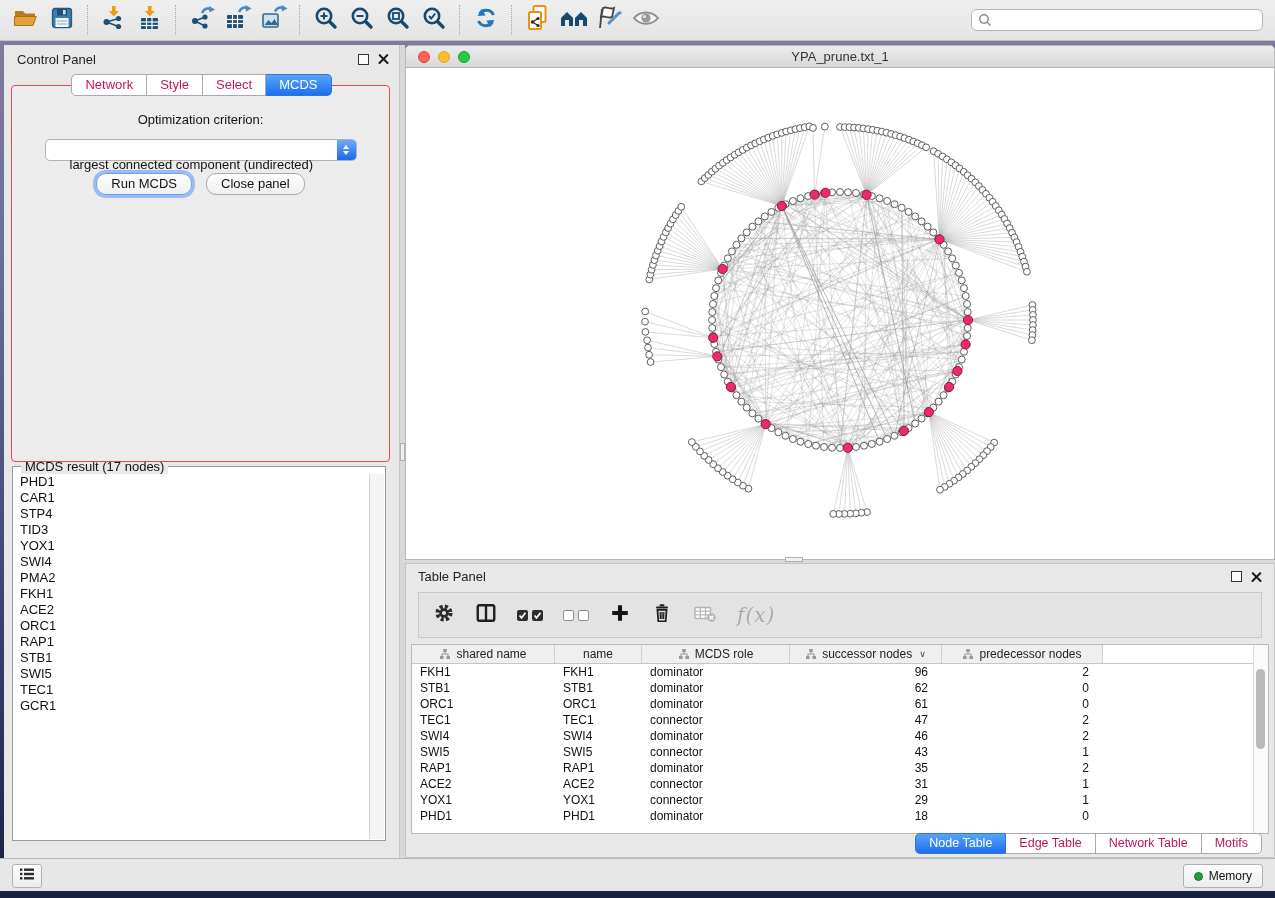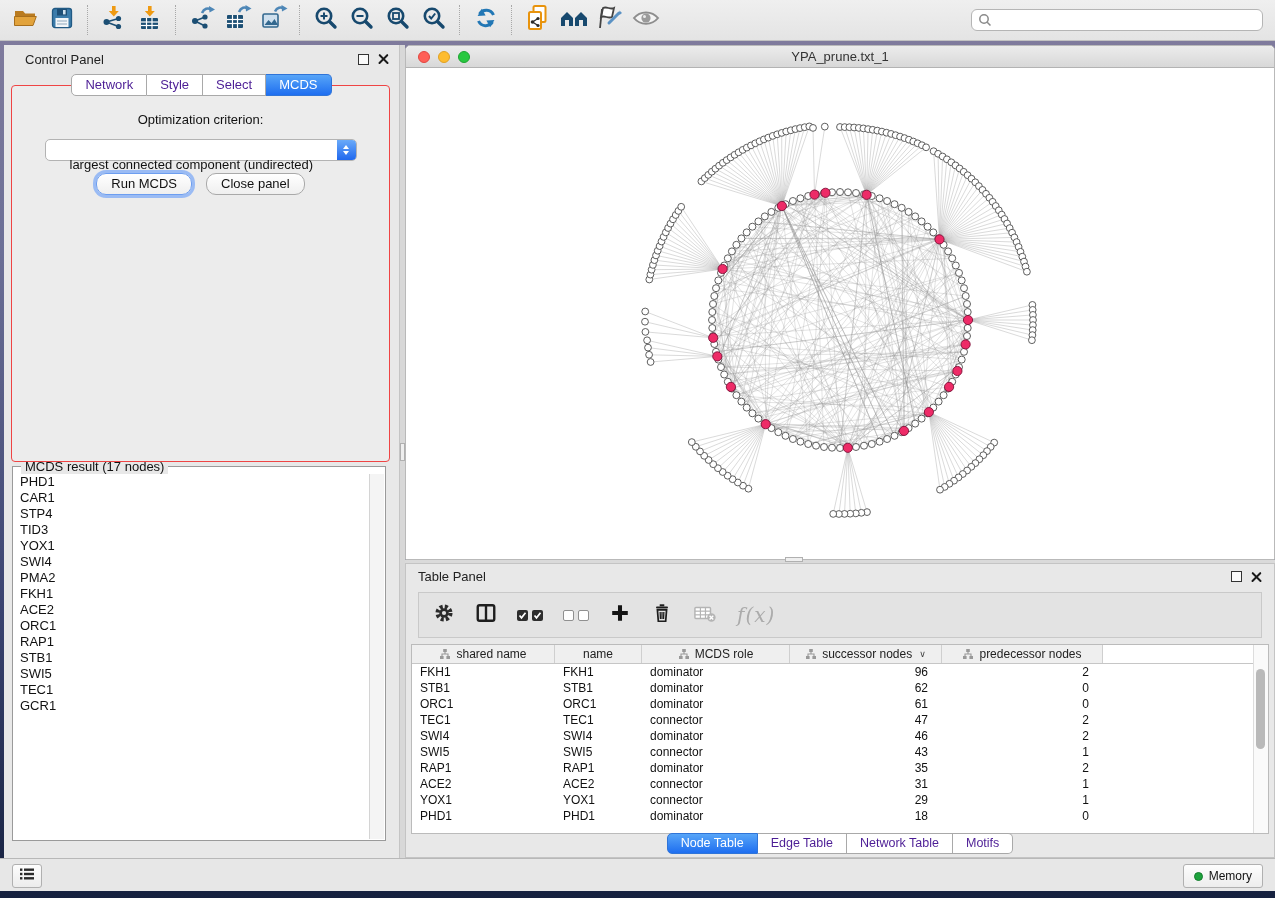--- a/index.html
+++ b/index.html
@@ -31,24 +31,24 @@
   .close-ico{position:relative;width:11px;height:11px;display:inline-block;}
   .close-ico::before,.close-ico::after{
     content:"";position:absolute;left:-1px;top:4.5px;width:13px;height:2.4px;background:#1a1a1a;border-radius:1px;}
   .close-ico::before{transform:rotate(45deg);}
   .close-ico::after{transform:rotate(-45deg);}
   
   .control-panel{
     position:absolute;left:4px;top:45px;width:396px;height:813px;
     background:#e8e8e8;box-sizing:border-box;border-right:1px solid #c4c4c4;
   }
-  .cp-header{height:24px;display:flex;align-items:center;justify-content:space-between;padding:2px 10px 0 21px;}
+  .cp-header{height:24px;display:flex;align-items:center;justify-content:space-between;padding:2px 10px 0 13px;}
   .seg-tabs{position:absolute;left:0;right:0;top:29px;display:flex;justify-content:center;z-index:3;}
   .seg{
-    height:20px;line-height:20px;padding:0 13px;font-size:13px;color:#4c1d95;background:#fff;
+    height:20px;line-height:20px;padding:0 13px;font-size:13px;color:#be185d;background:#fff;
     border:1px solid #a9a9a9;border-left:none;cursor:default;
   }
   .seg:first-child{border-left:1px solid #a9a9a9;border-radius:5px 0 0 5px;}
   .seg:last-child{border-radius:0 5px 5px 0;}
   .seg.active{
     background:linear-gradient(180deg,#57a5f8,#1e6ef0);color:#fff;border-color:#2f74d8;
   }
   .cp-card{
     position:absolute;left:7px;right:9px;top:40px;height:375px;background:#ececec;
     border:1px solid #ef4444;border-radius:4px;z-index:1;
@@ -135,21 +135,21 @@
   .th{display:flex;align-items:center;justify-content:center;gap:5px;border-right:1px solid #cfcfcf;box-sizing:border-box;}
   .th .sort{font-size:9px;color:#444;margin-left:2px;}
   .th-fill{flex:1;background:#fff;border-bottom:none;}
   .c0{width:143px;} .c1{width:87px;} .c2{width:148px;} .c3{width:152px;} .c4{width:161px;}
   .trow{display:flex;height:16px;font-size:12px;color:#111;align-items:center;}
   .tcell{box-sizing:border-box;white-space:nowrap;overflow:hidden;}
   .trow .c0,.trow .c1,.trow .c2{padding-left:8px;}
   .trow .c3,.trow .c4{text-align:right;padding-right:14px;}
   .tscroll{position:absolute;right:0;top:0;bottom:0;width:14px;background:#fafafa;border-left:1px solid #ddd;}
   .tthumb{position:absolute;left:2px;top:24px;width:9px;height:80px;border-radius:5px;background:#b9b9b9;}
-  .tp-tabs{position:absolute;left:0;right:0;bottom:3px;display:flex;justify-content:center;}
+  .tp-tabs{position:absolute;left:0;right:12px;bottom:3px;display:flex;justify-content:flex-end;}
   .tp-tabs .seg{font-size:12.5px;height:19px;line-height:19px;}
   
   .statusbar{
     position:absolute;left:0;top:858px;width:1275px;height:33px;background:#e7e7e7;
     border-top:1px solid #b8b8b8;box-sizing:border-box;
   }
   .list-btn{
     position:absolute;left:12px;top:5px;width:28px;height:22px;border:1px solid #b0b0b0;border-radius:3px;
     background:linear-gradient(180deg,#fdfdfd,#ececec);display:flex;align-items:center;justify-content:center;
   }

